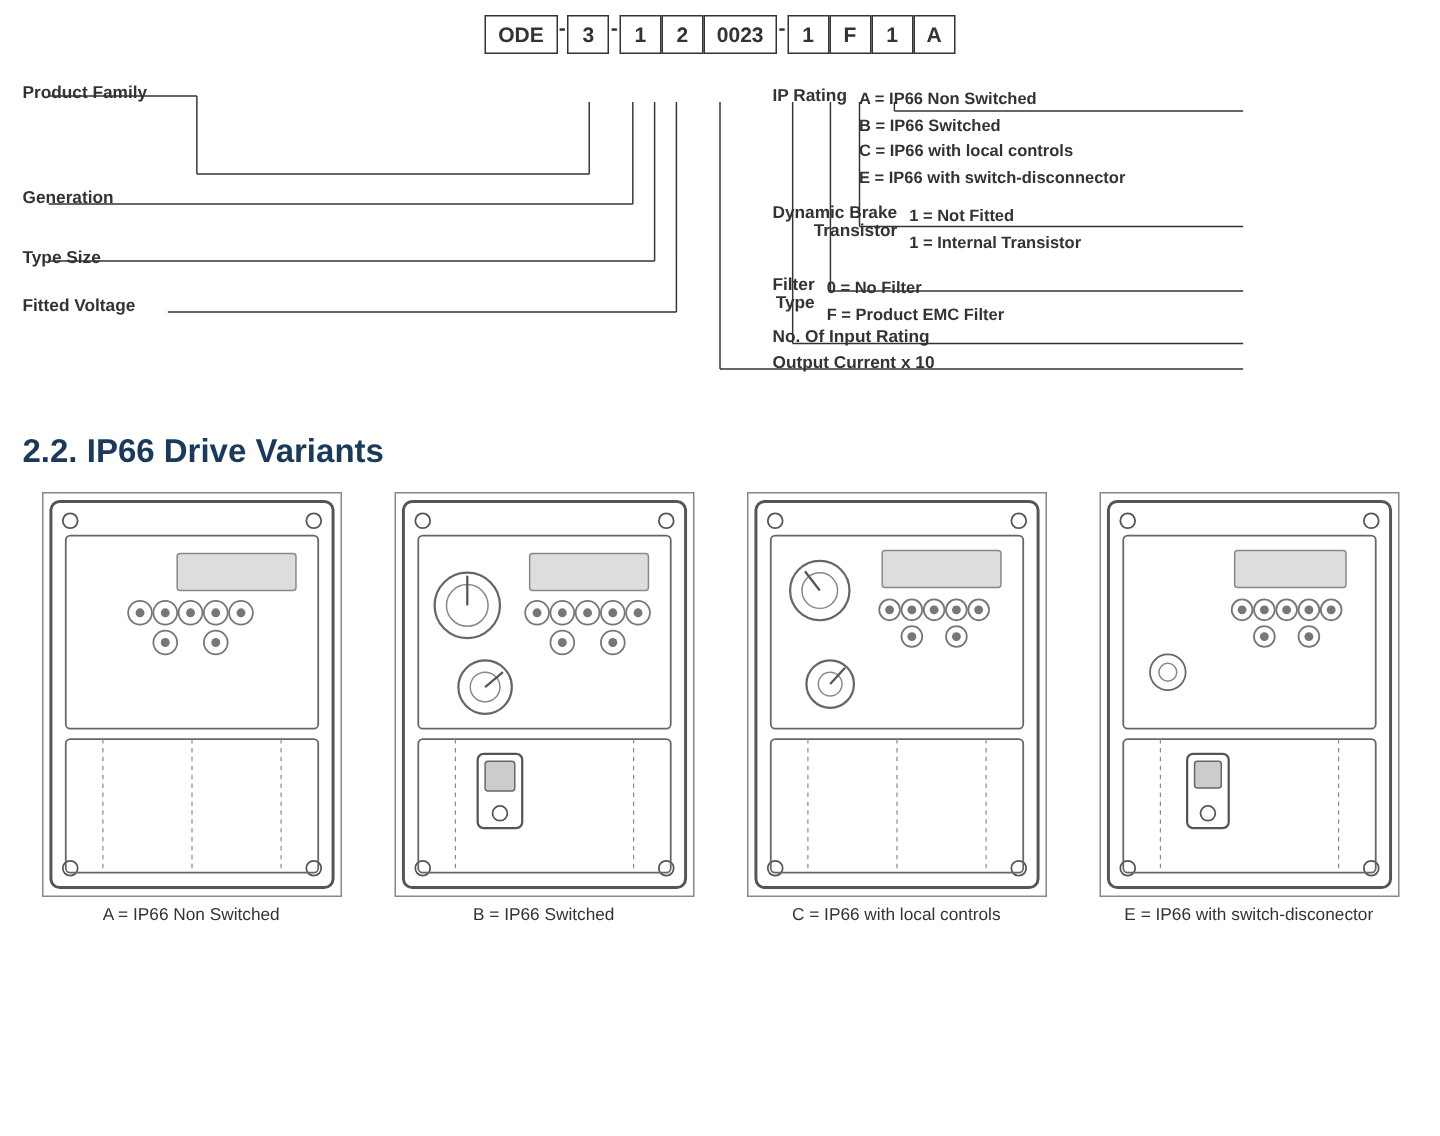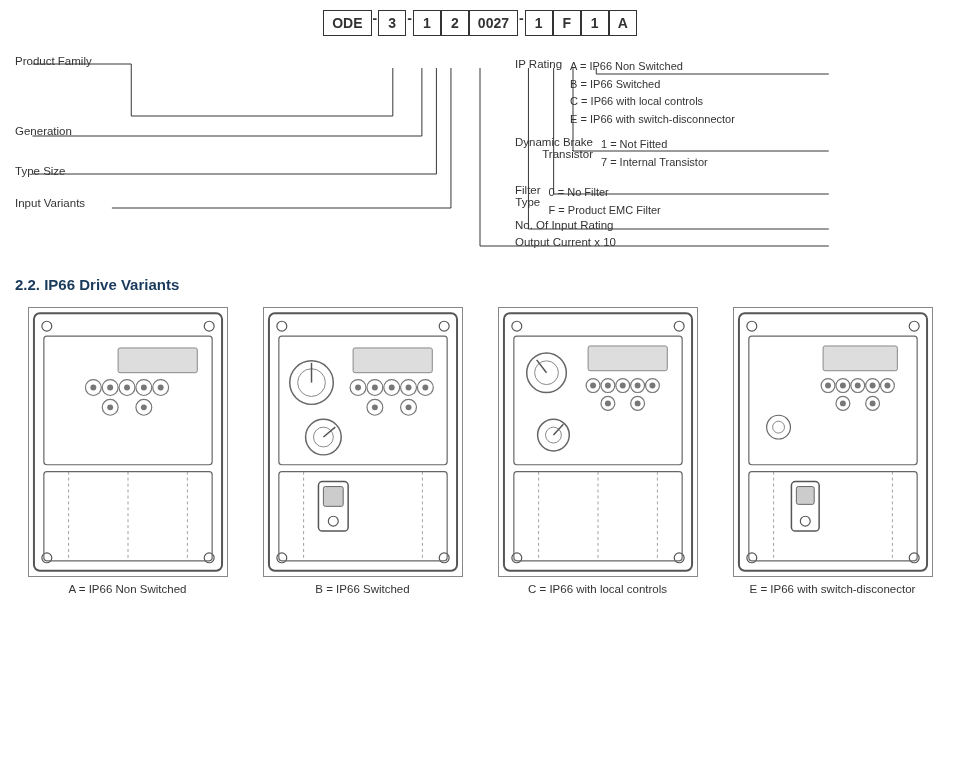--- a/index.html
+++ b/index.html
@@ -33,20 +33,21 @@
       font-size: 14px;
       font-weight: bold;
       padding: 0 1px;
     }
 
     
     .diagram-area {
       position: relative;
       width: 100%;
       height: 230px;
+      font-weight: bold;
     }
     .diagram-area svg {
       position: absolute;
       top: 0; left: 0;
       width: 100%; height: 100%;
     }
 
     .left-labels {
       position: absolute;
       left: 0;
@@ -89,25 +90,25 @@
       color: #333;
     }
     .right-label-vals {
       font-size: 11px;
       color: #333;
       line-height: 1.6;
     }
 
     
     .section-title {
-      font-size: 15px;
+      font-size: 22px;
       font-weight: bold;
       color: #1a3a5c;
       margin-bottom: 14px;
-      margin-top: 10px;
+      margin-top: 22px;
     }
 
     
     .variants-grid {
       display: flex;
       gap: 10px;
       justify-content: space-between;
       margin-bottom: 10px;
     }
     .variant-card {
@@ -140,21 +141,21 @@
 </head>
 <body>
 
 <div class="code-box">
   <span class="code-segment">ODE</span>
   <span class="code-separator">-</span>
   <span class="code-segment">3</span>
   <span class="code-separator">-</span>
   <span class="code-segment">1</span>
   <span class="code-segment">2</span>
-  <span class="code-segment">0027</span>
+  <span class="code-segment">0023</span>
   <span class="code-separator">-</span>
   <span class="code-segment">1</span>
   <span class="code-segment">F</span>
   <span class="code-segment">1</span>
   <span class="code-segment">A</span>
 </div>
 
 <div class="diagram-area">
   <svg viewBox="0 0 960 230" preserveAspectRatio="none">
 
@@ -192,46 +193,46 @@
     <div class="left-label-item" style="top:18px;">
       <span class="label-title">Product Family</span>
     </div>
     <div class="left-label-item" style="top:88px;">
       <span class="label-title">Generation</span>
     </div>
     <div class="left-label-item" style="top:128px;">
       <span class="label-title">Type Size</span>
     </div>
     <div class="left-label-item" style="top:160px;">
-      <span class="label-title">Input Variants</span>
+      <span class="label-title">Fitted Voltage</span>
     </div>
   </div>
 
   <div class="right-labels">
 
     <div class="right-label-item" style="top:22px; right:0; width:430px;">
       <span class="right-label-key">IP Rating</span>
       <div class="right-label-vals">
         <div>A = IP66 Non Switched</div>
         <div>B = IP66 Switched</div>
         <div>C = IP66 with local controls</div>
         <div>E = IP66 with switch-disconnector</div>
       </div>
     </div>
 
     <div class="right-label-item" style="top:100px; right:0; width:430px;">
       <span class="right-label-key" style="text-align:right;">Dynamic Brake<br>Transistor</span>
       <div class="right-label-vals">
         <div>1 = Not Fitted</div>
-        <div>7 = Internal Transistor</div>
+        <div>1 = Internal Transistor</div>
       </div>
     </div>
 
     <div class="right-label-item" style="top:148px; right:0; width:430px;">
-      <span class="right-label-key" style="text-align:center;">Filter<br>Type</span>
+      <span class="right-label-key" style="text-align:right;">Filter<br>Type</span>
       <div class="right-label-vals">
         <div>0 = No Filter</div>
         <div>F = Product EMC Filter</div>
       </div>
     </div>
 
     <div class="right-label-item" style="top:183px; right:0; width:430px;">
       <span class="right-label-key">No. Of Input Rating</span>
     </div>
 

